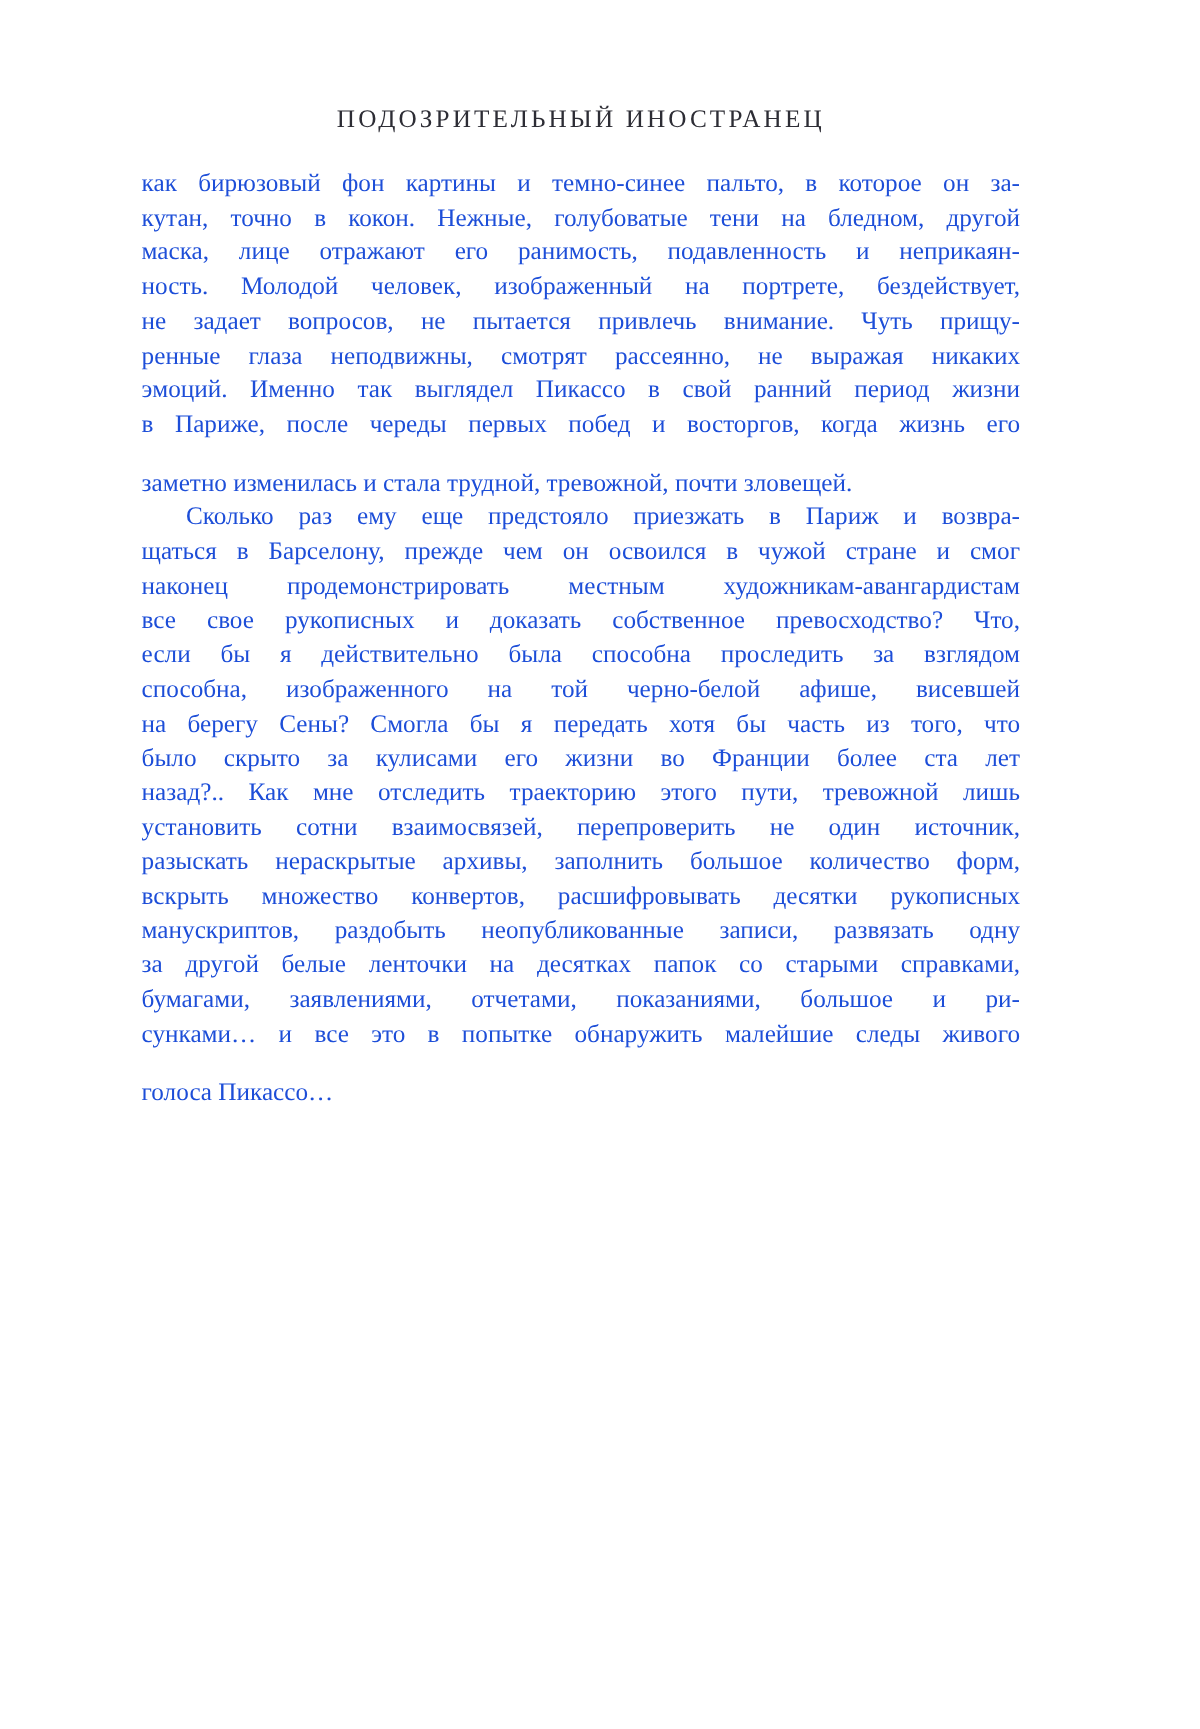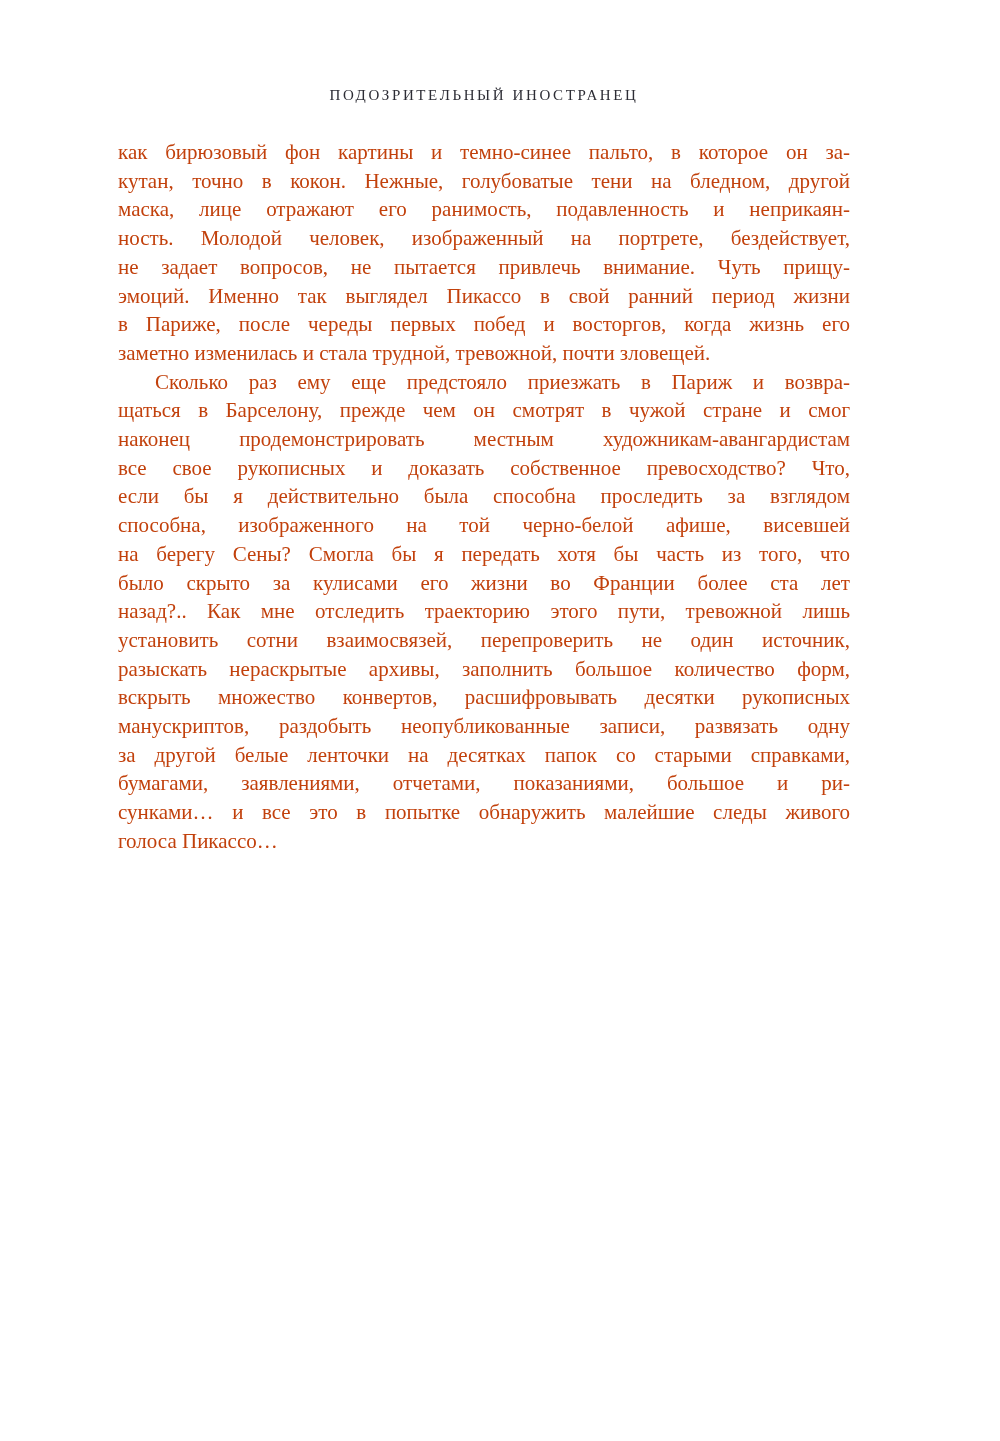--- a/index.html
+++ b/index.html
@@ -14,70 +14,72 @@
     background: #ffffff;
     overflow: hidden;
     font-family: "Liberation Serif", "DejaVu Serif", serif;
   }
   .running-header {
     position: absolute;
     top: 87px;
     left: 118px;
     width: 732px;
     text-align: center;
-    font-size: 15px;
+    font-size: 21px;
     letter-spacing: 2.6px;
     color: #2d2d35;
     font-weight: 400;
     text-transform: uppercase;
     white-space: nowrap;
   }
   .text-block {
     position: absolute;
     top: 138px;
     left: 118px;
     width: 732px;
-    color: #c2410c;
+    color: #1d4ed8;
     font-size: 21px;
     line-height: 28.7px;
   }
   .paragraph {
     margin: 0;
     padding: 0;
   }
   .line {
     text-align: justify;
     text-align-last: justify;
   }
   .line.last {
     text-align-last: left;
+    margin-top: 20px;
   }
   .paragraph.indent .line:first-child {
     text-indent: 37px;
   }
 </style>
 </head>
 <body>
 
 <div class="page">
   <div class="running-header">ПОДОЗРИТЕЛЬНЫЙ ИНОСТРАНЕЦ</div>
   <div class="text-block">
       <div class="paragraph">
         <div class="line">как бирюзовый фон картины и темно-синее пальто, в которое он за-</div>
         <div class="line">кутан, точно в кокон. Нежные, голубоватые тени на бледном, другой</div>
         <div class="line">маска, лице отражают его ранимость, подавленность и неприкаян-</div>
         <div class="line">ность. Молодой человек, изображенный на портрете, бездействует,</div>
         <div class="line">не задает вопросов, не пытается привлечь внимание. Чуть прищу-</div>
+        <div class="line">ренные глаза неподвижны, смотрят рассеянно, не выражая никаких</div>
         <div class="line">эмоций. Именно так выглядел Пикассо в свой ранний период жизни</div>
         <div class="line">в Париже, после череды первых побед и восторгов, когда жизнь его</div>
         <div class="line last">заметно изменилась и стала трудной, тревожной, почти зловещей.</div>
       </div>
       <div class="paragraph indent">
         <div class="line">Сколько раз ему еще предстояло приезжать в Париж и возвра-</div>
-        <div class="line">щаться в Барселону, прежде чем он смотрят в чужой стране и смог</div>
+        <div class="line">щаться в Барселону, прежде чем он освоился в чужой стране и смог</div>
         <div class="line">наконец продемонстрировать местным художникам-авангардистам</div>
         <div class="line">все свое рукописных и доказать собственное превосходство? Что,</div>
         <div class="line">если бы я действительно была способна проследить за взглядом</div>
         <div class="line">способна, изображенного на той черно-белой афише, висевшей</div>
         <div class="line">на берегу Сены? Смогла бы я передать хотя бы часть из того, что</div>
         <div class="line">было скрыто за кулисами его жизни во Франции более ста лет</div>
         <div class="line">назад?.. Как мне отследить траекторию этого пути, тревожной лишь</div>
         <div class="line">установить сотни взаимосвязей, перепроверить не один источник,</div>
         <div class="line">разыскать нераскрытые архивы, заполнить большое количество форм,</div>
         <div class="line">вскрыть множество конвертов, расшифровывать десятки рукописных</div>

